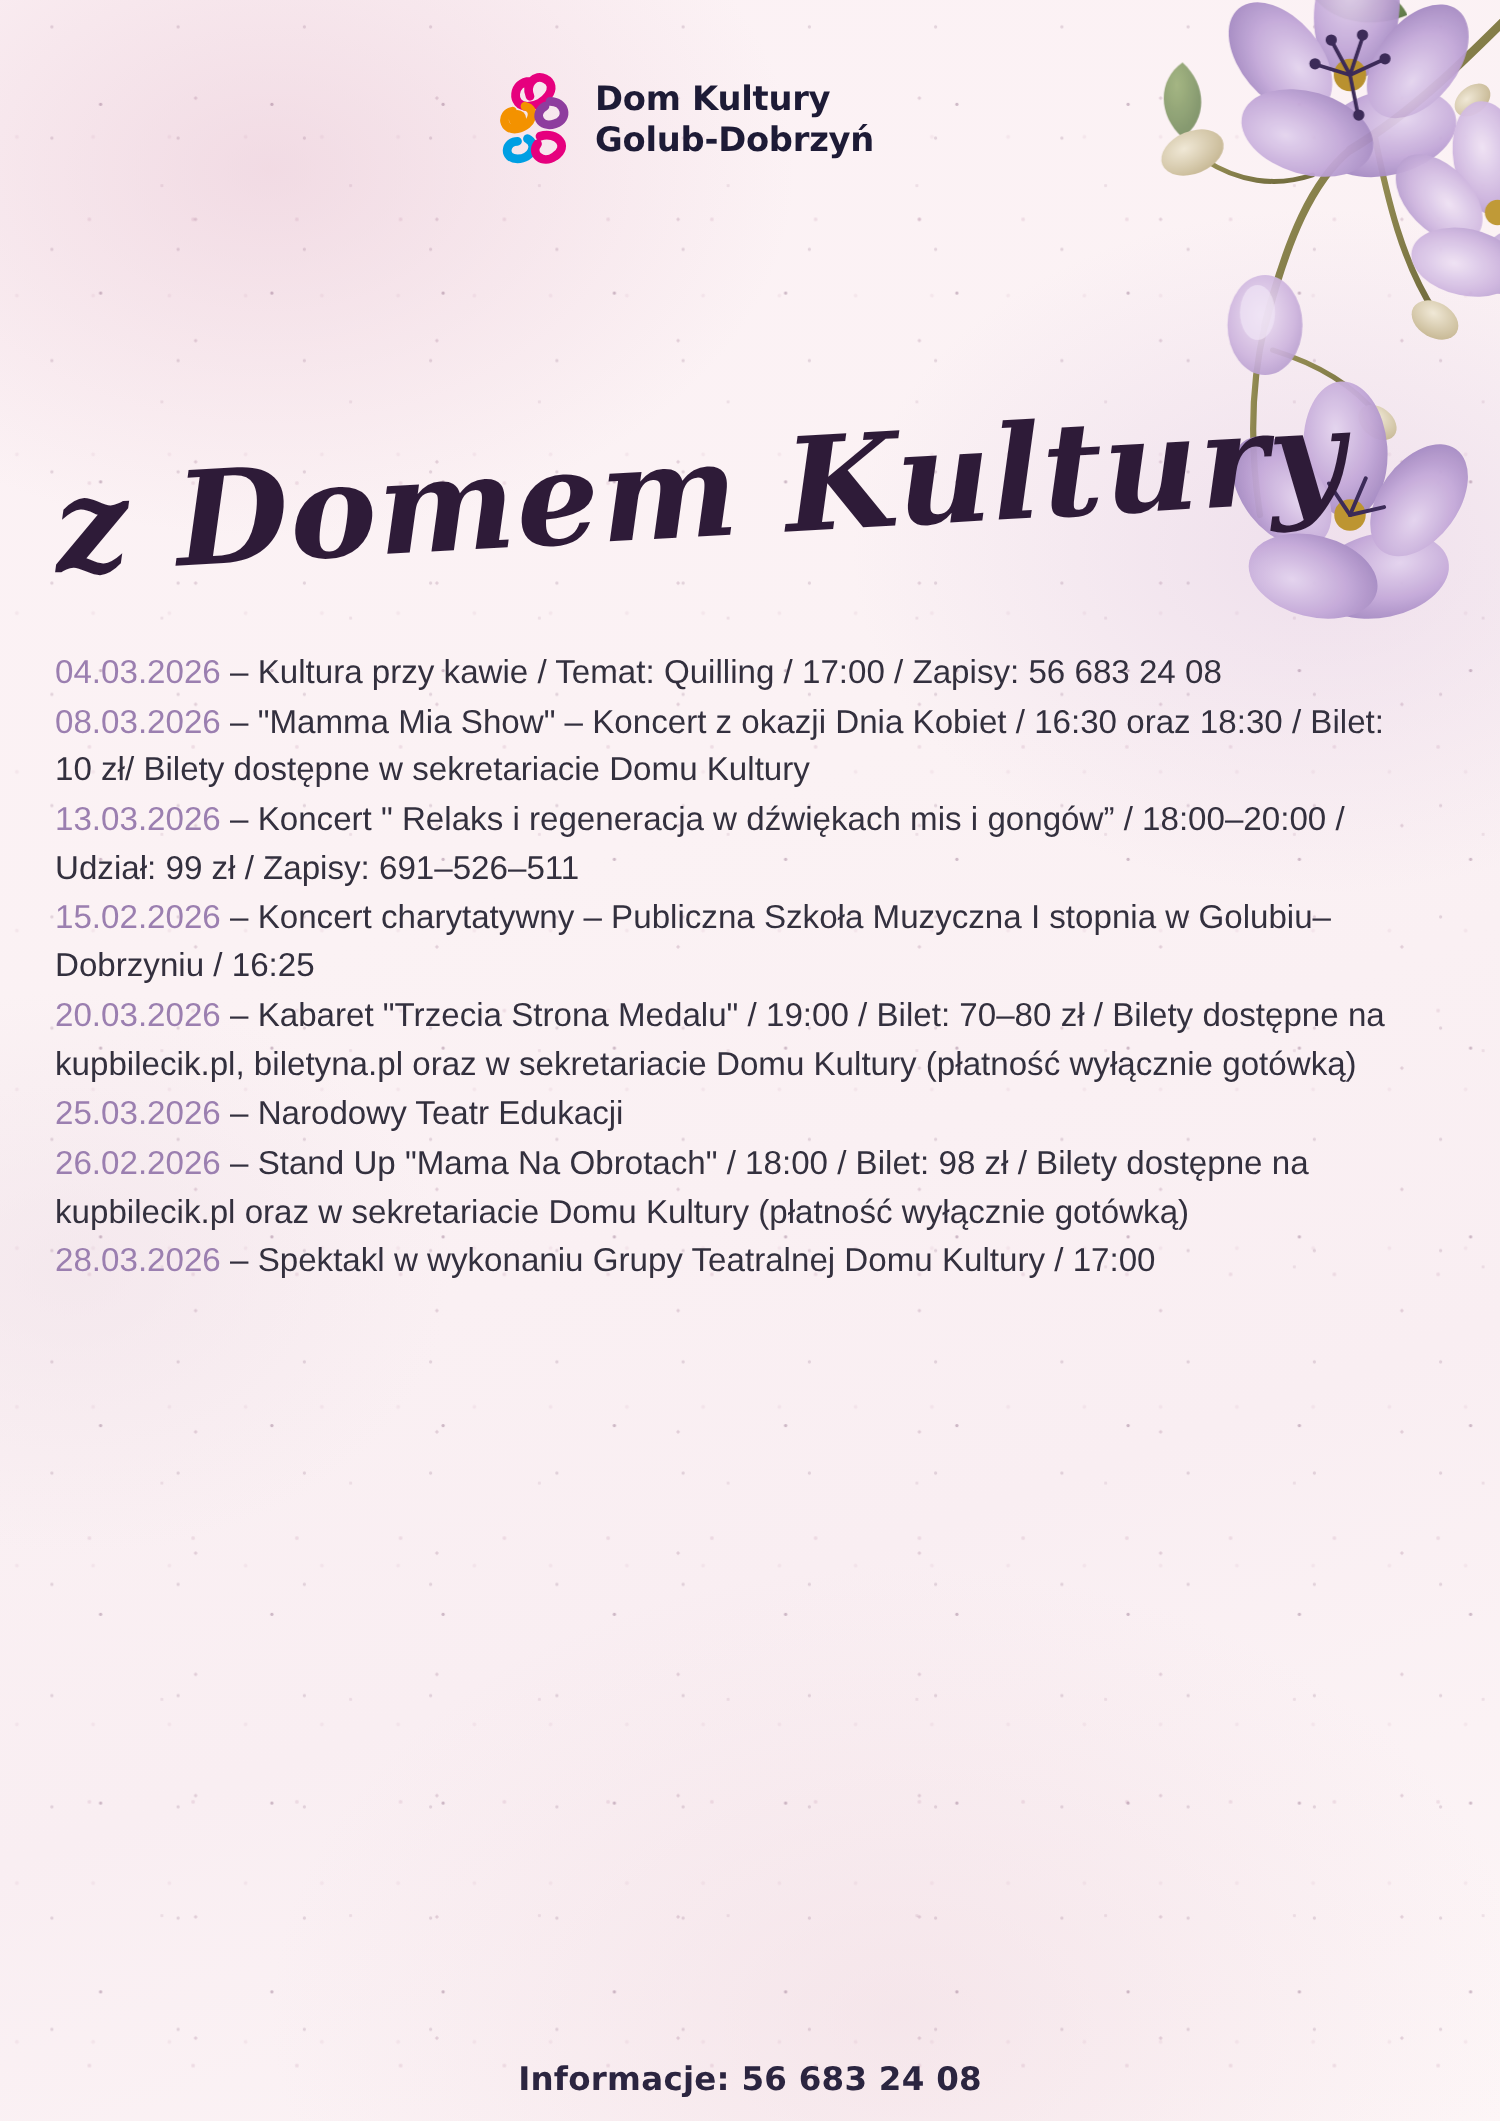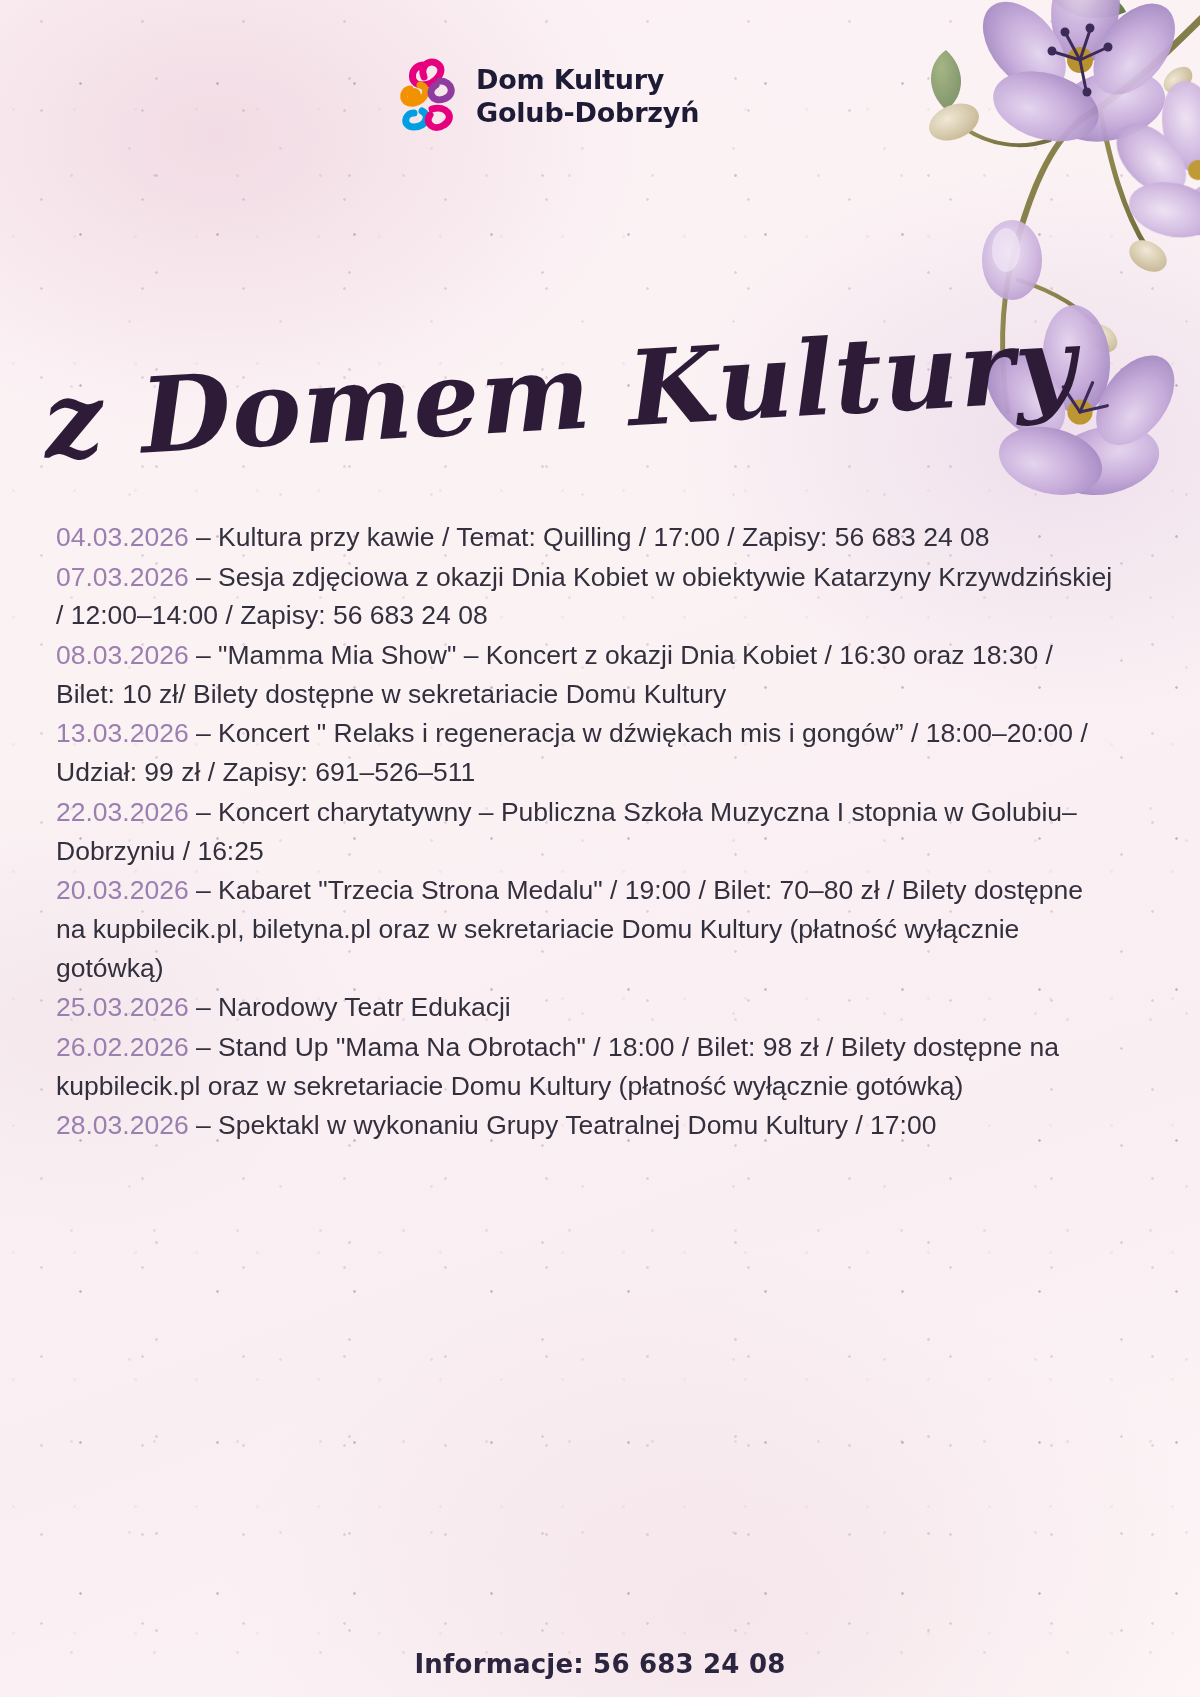--- a/index.html
+++ b/index.html
@@ -115,21 +115,21 @@
   .events {
     position: absolute;
     left: 44px;
     top: 518px;
     width: 1072px;
     font-size: 26.5px;
     line-height: 1.46;
     color: #2c2c3a;
   }
   .event {
-    margin: 0 0 1px 12px;
+    margin: 0 0 1px 0;
   }
   .event .date {
     color: #9b7fb0;
     font-weight: normal;
   }
   .event .desc {
     color: #33303e;
   }
 
   
@@ -275,30 +275,27 @@
 Golub-Dobrzyń</div>
   </div>
 
   <div class="title-script">z Domem Kultury</div>
 
   <div class="events">
     <p class="event">
       <span class="date">04.03.2026</span><span class="desc"> – Kultura przy kawie / Temat: Quilling / 17:00 / Zapisy: 56 683 24 08</span>
     </p>
     <p class="event">
-      <span class="date">07.03.2026</span><span class="desc"> – Sesja zdjęciowa z okazji Dnia Kobiet w obiektywie Katarzyny Krzywdzińskiej / 12:00–14:00 / Zapisy: 56 683 24 08</span>
-    </p>
-    <p class="event">
       <span class="date">08.03.2026</span><span class="desc"> – "Mamma Mia Show" – Koncert z okazji Dnia Kobiet / 16:30 oraz 18:30 / Bilet: 10 zł/ Bilety dostępne w sekretariacie Domu Kultury</span>
     </p>
     <p class="event">
       <span class="date">13.03.2026</span><span class="desc"> – Koncert " Relaks i regeneracja w dźwiękach mis i gongów” / 18:00–20:00 / Udział: 99 zł / Zapisy: 691–526–511</span>
     </p>
     <p class="event">
-      <span class="date">22.03.2026</span><span class="desc"> – Koncert charytatywny – Publiczna Szkoła Muzyczna I stopnia w Golubiu–Dobrzyniu / 16:25</span>
+      <span class="date">15.02.2026</span><span class="desc"> – Koncert charytatywny – Publiczna Szkoła Muzyczna I stopnia w Golubiu–Dobrzyniu / 16:25</span>
     </p>
     <p class="event">
       <span class="date">20.03.2026</span><span class="desc"> – Kabaret "Trzecia Strona Medalu" / 19:00 / Bilet: 70–80 zł / Bilety dostępne na kupbilecik.pl, biletyna.pl oraz w sekretariacie Domu Kultury (płatność wyłącznie gotówką)</span>
     </p>
     <p class="event">
       <span class="date">25.03.2026</span><span class="desc"> – Narodowy Teatr Edukacji</span>
     </p>
     <p class="event">
       <span class="date">26.02.2026</span><span class="desc"> – Stand Up "Mama Na Obrotach" / 18:00 / Bilet: 98 zł / Bilety dostępne na kupbilecik.pl oraz w sekretariacie Domu Kultury (płatność wyłącznie gotówką)</span>
     </p>

